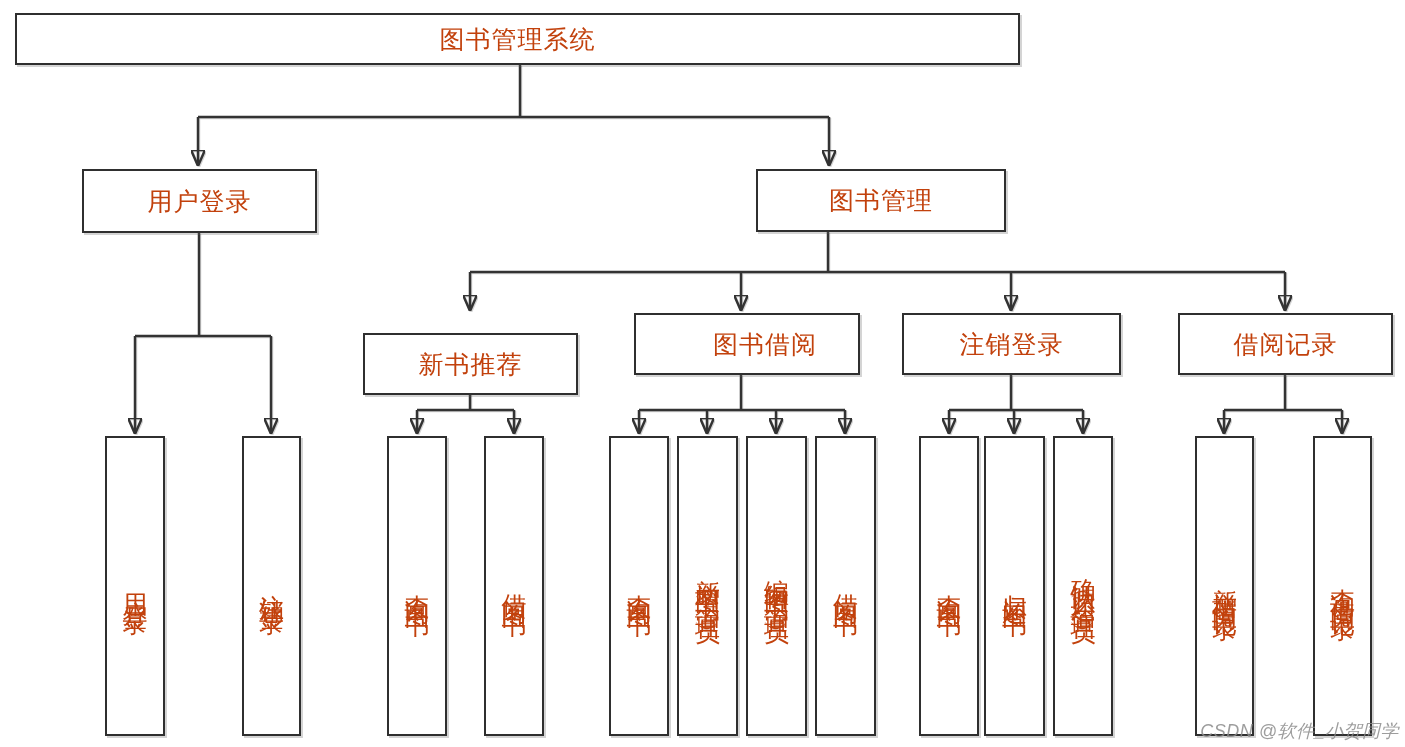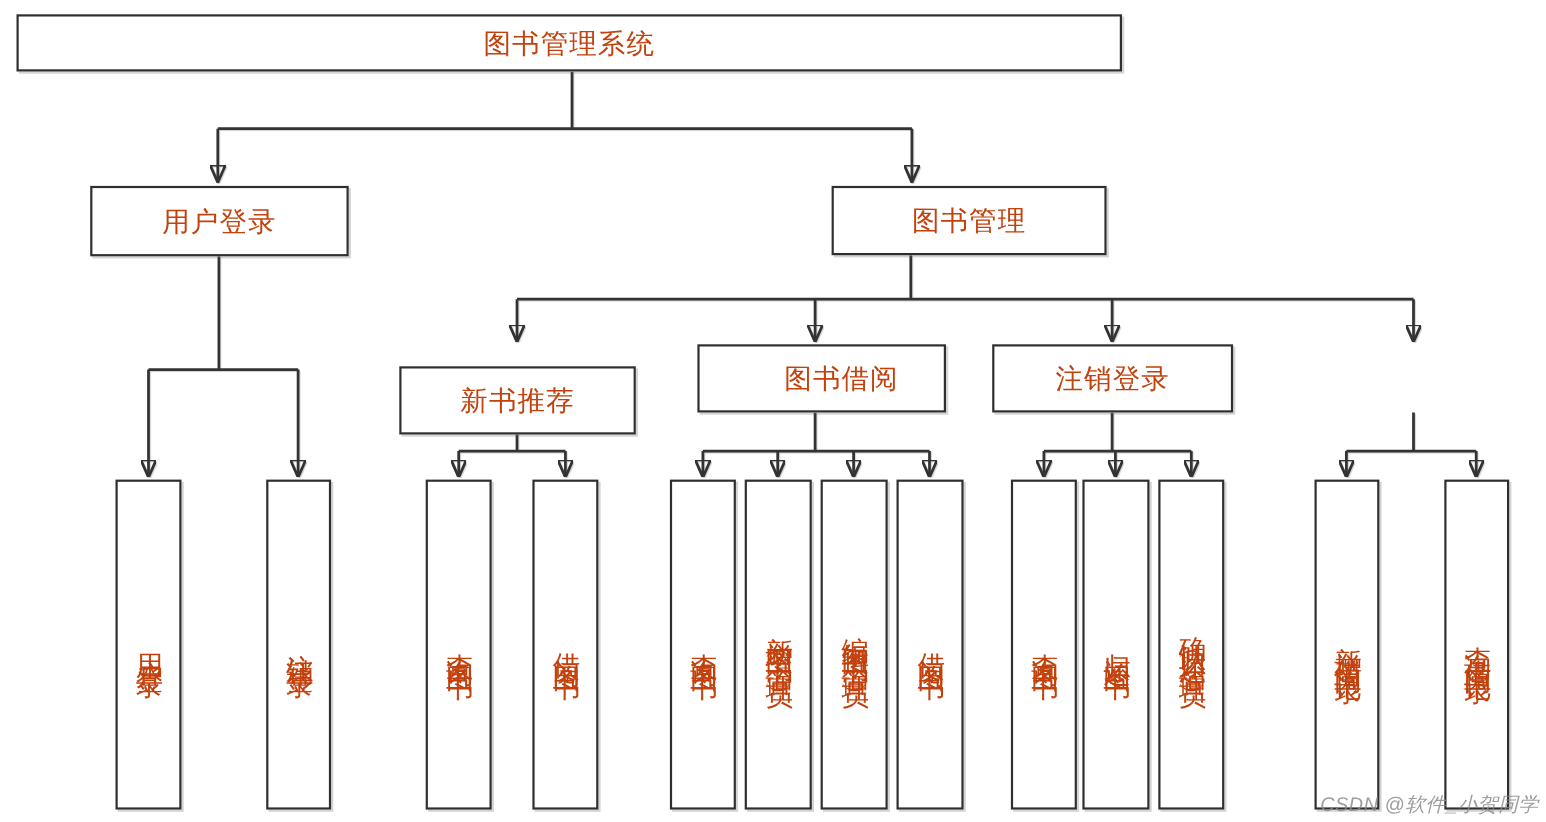--- a/index.html
+++ b/index.html
@@ -132,20 +132,21 @@
   </svg>
 
   <div class="node hbox" id="n-r">图书管理系统</div>
 
   <div class="node hbox" id="n-u1">用户登录</div>
   <div class="node hbox" id="n-m1">图书管理</div>
 
   <div class="node hbox" id="n-g1">新书推荐</div>
   <div class="node hbox" id="n-g2">图书借阅</div>
   <div class="node hbox" id="n-g3">注销登录</div>
+  <div class="node hbox" id="n-g4">借阅记录</div>
 
   <div class="node vbox" id="n-a1">
     <span>用户登录</span>
   </div>
   <div class="node vbox" id="n-a2">
     <span>注销登录</span>
   </div>
 
   <div class="node vbox" id="n-b1">
     <span>查询图书</span>

